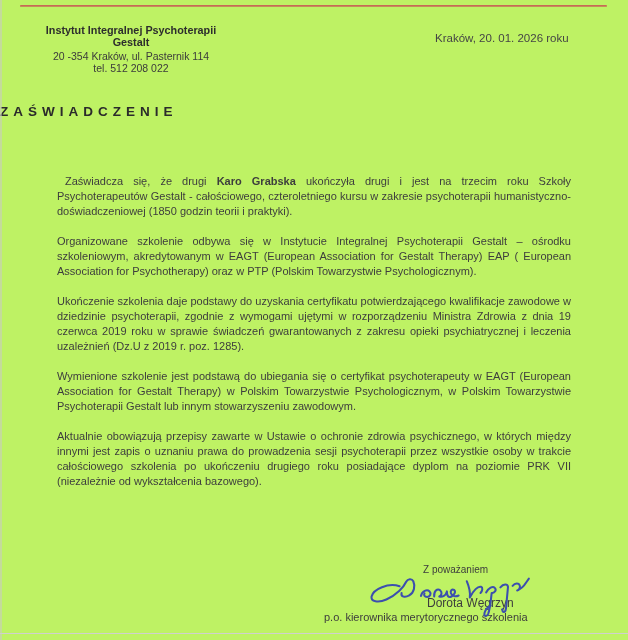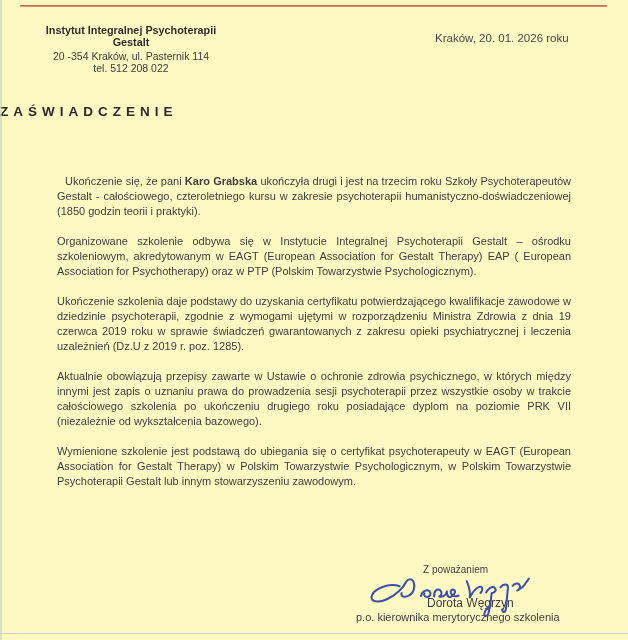--- a/index.html
+++ b/index.html
@@ -1,17 +1,17 @@
 <!DOCTYPE html>
 <html><head>
 <meta charset="utf-8">
 <style>
   html,body { margin:0; padding:0; background:#ffffff; }
   .page {
-    position:relative; width:628px; height:640px; background:#fef9c3;
+    position:relative; width:628px; height:640px; background:#bef264;
     font-family:"Liberation Sans","DejaVu Sans",sans-serif;
     color:#3a3a3a; overflow:hidden;
   }
   .top-rule { position:absolute; left:20px; top:5px; }
   .letterhead {
     position:absolute; left:34px; top:24px; width:194px;
     text-align:center; font-size:10.5px; line-height:12.4px; color:#3b3b3b;
   }
   .org-name { font-weight:bold; font-size:10.8px; color:#2d2d2d; margin-bottom:1px; }
   .place-date { position:absolute; left:401px; top:32px; font-size:11.5px; color:#454545;margin-left:34px; }
@@ -21,21 +21,21 @@
     letter-spacing:5px; color:#2b2b2b;
   }
   .doc-body {
     position:absolute; left:57px; top:174px; width:514px;
     font-size:11px; line-height:15px; text-align:justify; color:#3d3d3d;
   }
   .doc-body p { margin:0 0 15px 0; }
   .doc-body p.indented { text-indent:8px; }
   .sig-closing { position:absolute; left:423px; top:564px; font-size:10px; color:#3d3d3d; }
   .sig-name    { position:absolute; left:427px; top:596px; font-size:12px; color:#3d3d3d; }
-  .sig-role    { position:absolute; left:356px; top:611px; font-size:11px; color:#3d3d3d; }
+  .sig-role    { position:absolute; left:324px; top:611px; font-size:11px; color:#3d3d3d; }
   .sig-ink     { position:absolute; left:368px; top:572px; width:168px; height:49px; z-index:3; }
   .edge-left   { position:absolute; left:0; top:0; width:2px; height:640px; background:#c9c9c9; opacity:.55; }
   .edge-bottom { position:absolute; left:0; top:633px; width:628px; height:1px; background:#cfcfcf; }
 </style>
 </head>
 <body>
 
 <div class="page">
 
   <svg class="top-rule" width="588" height="3">
@@ -46,25 +46,25 @@
     <div class="org-name">Instytut Integralnej Psychoterapii Gestalt</div>
     <div class="lh-line">20 -354 Kraków, ul. Pasternik 114</div>
     <div class="lh-line">tel. 512 208 022</div>
   </div>
 
   <div class="place-date">Kraków, 20. 01. 2026 roku</div>
 
   <h1 class="doc-title">ZAŚWIADCZENIE</h1>
 
   <div class="doc-body">
-    <p class="indented"><span>Ukończenie się, że pani </span><b>Karo Grabska</b><span> ukończyła drugi i jest na trzecim roku Szkoły Psychoterapeutów Gestalt - całościowego, czteroletniego kursu w zakresie psychoterapii humanistyczno-doświadczeniowej (1850 godzin teorii i praktyki).</span></p>
+    <p class="indented"><span>Zaświadcza się, że drugi </span><b>Karo Grabska</b><span> ukończyła drugi i jest na trzecim roku Szkoły Psychoterapeutów Gestalt - całościowego, czteroletniego kursu w zakresie psychoterapii humanistyczno-doświadczeniowej (1850 godzin teorii i praktyki).</span></p>
     <p>Organizowane szkolenie odbywa się w Instytucie Integralnej Psychoterapii Gestalt – ośrodku szkoleniowym, akredytowanym w EAGT (European Association for Gestalt Therapy) EAP ( European Association for Psychotherapy) oraz w PTP (Polskim Towarzystwie Psychologicznym).</p>
     <p>Ukończenie szkolenia daje podstawy do uzyskania certyfikatu potwierdzającego kwalifikacje zawodowe w dziedzinie psychoterapii, zgodnie z wymogami ujętymi w rozporządzeniu Ministra Zdrowia z dnia 19 czerwca 2019 roku w sprawie świadczeń gwarantowanych z zakresu opieki psychiatrycznej i leczenia uzależnień (Dz.U z 2019 r. poz. 1285).</p>
+    <p>Wymienione szkolenie jest podstawą do ubiegania się o certyfikat psychoterapeuty w EAGT (European Association for Gestalt Therapy) w Polskim Towarzystwie Psychologicznym, w Polskim Towarzystwie Psychoterapii Gestalt lub innym stowarzyszeniu zawodowym.</p>
     <p>Aktualnie obowiązują przepisy zawarte w Ustawie o ochronie zdrowia psychicznego, w których między innymi jest zapis o uznaniu prawa do prowadzenia sesji psychoterapii przez wszystkie osoby w trakcie całościowego szkolenia po ukończeniu drugiego roku posiadające dyplom na poziomie PRK VII (niezależnie od wykształcenia bazowego).</p>
-    <p>Wymienione szkolenie jest podstawą do ubiegania się o certyfikat psychoterapeuty w EAGT (European Association for Gestalt Therapy) w Polskim Towarzystwie Psychologicznym, w Polskim Towarzystwie Psychoterapii Gestalt lub innym stowarzyszeniu zawodowym.</p>
   </div>
 
   <div class="sig-closing">Z poważaniem</div>
 
   <svg class="sig-ink" viewBox="0 0 165 48">
     <g fill="none" stroke-width="2" stroke-linecap="round" stroke-linejoin="round" stroke="#3c4fae">
       <path d="M31 14 C20 10 5 17 3.5 24 C2.5 29 10 30.5 18 27 C28 22.5 35 15 37.5 9.5 C39 6.5 43 6 44.5 9 C46.5 13.5 45.5 20 40.5 23 C36.5 25.3 32 24.5 33 20.5"></path>
       <path d="M52 23.5 C53 18.5 58 16.5 60.5 19 C62.5 21 61 24.5 58 24.5 C55.5 24.5 54.5 22.5 55.5 21"></path>
       <path d="M65 24 C64.5 19 68 15.5 71 18 C73 19.8 72.5 23 70 24 C73 25 76.5 23 77.5 19 C77.5 23.5 79 25.5 82 24 C85 22.5 86.5 19 84.5 17.5 C82.5 16.2 80.5 18.5 81.5 21 C82.5 23.5 86 24.5 89 23"></path>
       <path d="M97 9 C99.5 15 100.5 21 100 25 C103.5 18 108 13.5 111 14.5 C113 15.2 112.5 18.5 110.5 20.5"></path>

